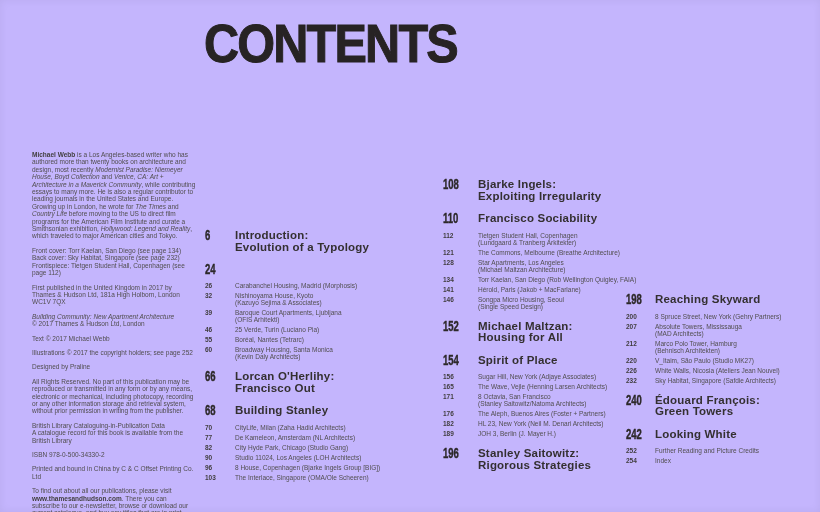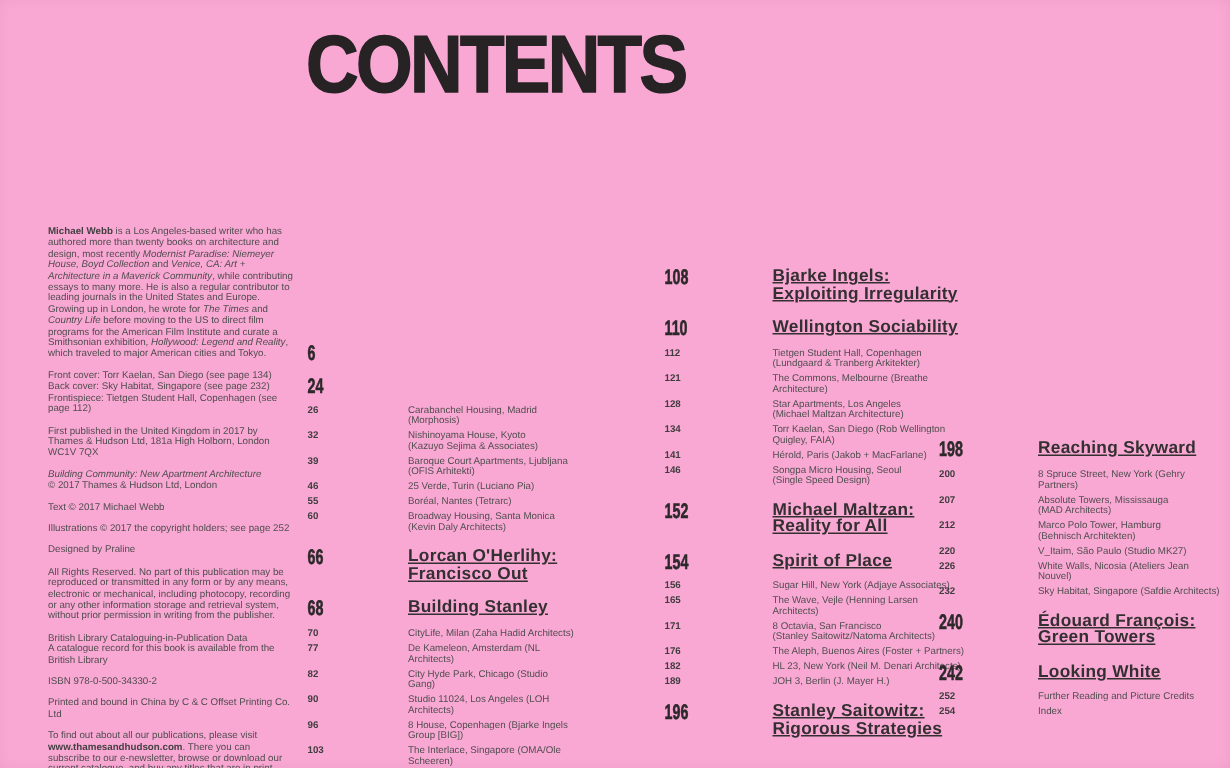--- a/index.html
+++ b/index.html
@@ -1,19 +1,19 @@
 <!DOCTYPE html>
 <html><head>
 <meta charset="utf-8">
 <style>
   html,body{margin:0;padding:0;background:#e9e9e7;}
   #page{
     position:relative;
     width:820px;height:512px;
-    background:#f9a8d4;
+    background:#c4b5fd;
     overflow:hidden;
     font-family:"Liberation Sans", sans-serif;
     box-shadow: inset 0 0 8px rgba(0,0,0,0.06);
   }
   
   #contents-title{
     position:absolute;left:204px;top:18px;
     font-size:54px;font-weight:700;color:#272324;
     letter-spacing:-2px;white-space:nowrap;
     transform:scaleX(0.9);transform-origin:0 0;
@@ -26,32 +26,32 @@
     font-size:6.5px;line-height:7.4px;color:#504d4e;
   }
   .info-block{margin:0 0 7px 0;white-space:pre-line;}
   .info-block .b{font-weight:bold;color:#434041;}
   .info-block .i{font-style:italic;}
   
   .toc-col{position:absolute;color:#514e4f;}
   #toc-col-1{left:205px;top:230px;width:178px;}
   #toc-col-2{left:443px;top:179px;width:200px;}
   #toc-col-3{left:626px;top:294px;width:190px;}
-  .entry{display:flex;align-items:flex-start;gap:37px;}
+  .entry{display:flex;align-items:flex-start;}
   .entry .num{flex:0 0 30px;}
   #toc-col-2 .entry .num{flex-basis:35px;}
   #toc-col-3 .entry .num{flex-basis:29px;}
   .entry .title{flex:1;white-space:pre-line;}
   .entry.item{margin-bottom:3px;font-size:6.5px;line-height:7px;}
   .entry.item .num{font-weight:bold;color:#403d3e;}
   .entry.chapter{margin-top:11px;margin-bottom:7px;}
   .entry.chapter:first-child{margin-top:0;}
   .entry.chapter .title{
     font-weight:bold;font-size:11.5px;line-height:11.5px;
-    color:#343031;letter-spacing:0.2px;text-decoration:underline;
+    color:#343031;letter-spacing:0.2px;
   }
   .entry.chapter .num{
     font-weight:bold;font-size:14px;line-height:11px;
     color:#2d292a;
     transform:scaleX(0.68);transform-origin:0 0;
     -webkit-text-stroke:0.4px #2d292a;
   }
 </style>
 </head>
 <body>
@@ -72,20 +72,22 @@
       <p class="info-block"><span>All Rights Reserved. No part of this publication may be reproduced or transmitted in any form or by any means, electronic or mechanical, including photocopy, recording or any other information storage and retrieval system, without prior permission in writing from the publisher.</span></p>
       <p class="info-block"><span>British Library Cataloguing-in-Publication Data
 A catalogue record for this book is available from the British Library</span></p>
       <p class="info-block"><span>ISBN 978-0-500-34330-2</span></p>
       <p class="info-block"><span>Printed and bound in China by C &amp; C Offset Printing Co. Ltd</span></p>
       <p class="info-block"><span>To find out about all our publications, please visit </span><span class="b">www.thamesandhudson.com</span><span>. There you can subscribe to our e-newsletter, browse or download our current catalogue, and buy any titles that are in print.</span></p>
     </div>
   <div id="toc-col-1" class="toc-col">
       <div class="entry chapter">
         <span class="num">6</span>
+        <span class="title">Introduction:
+Evolution of a Typology</span>
       </div>
       <div class="entry chapter">
         <span class="num">24</span>
       </div>
       <div class="entry item">
         <span class="num">26</span>
         <span class="title">Carabanchel Housing, Madrid (Morphosis)</span>
       </div>
       <div class="entry item">
         <span class="num">32</span>
@@ -145,21 +147,21 @@
       </div>
     </div>
   <div id="toc-col-2" class="toc-col">
       <div class="entry chapter">
         <span class="num">108</span>
         <span class="title">Bjarke Ingels:
 Exploiting Irregularity</span>
       </div>
       <div class="entry chapter">
         <span class="num">110</span>
-        <span class="title">Wellington Sociability</span>
+        <span class="title">Francisco Sociability</span>
       </div>
       <div class="entry item">
         <span class="num">112</span>
         <span class="title">Tietgen Student Hall, Copenhagen
 (Lundgaard &amp; Tranberg Arkitekter)</span>
       </div>
       <div class="entry item">
         <span class="num">121</span>
         <span class="title">The Commons, Melbourne (Breathe Architecture)</span>
       </div>
@@ -177,21 +179,21 @@
         <span class="title">Hérold, Paris (Jakob + MacFarlane)</span>
       </div>
       <div class="entry item">
         <span class="num">146</span>
         <span class="title">Songpa Micro Housing, Seoul
 (Single Speed Design)</span>
       </div>
       <div class="entry chapter">
         <span class="num">152</span>
         <span class="title">Michael Maltzan:
-Reality for All</span>
+Housing for All</span>
       </div>
       <div class="entry chapter">
         <span class="num">154</span>
         <span class="title">Spirit of Place</span>
       </div>
       <div class="entry item">
         <span class="num">156</span>
         <span class="title">Sugar Hill, New York (Adjaye Associates)</span>
       </div>
       <div class="entry item">

